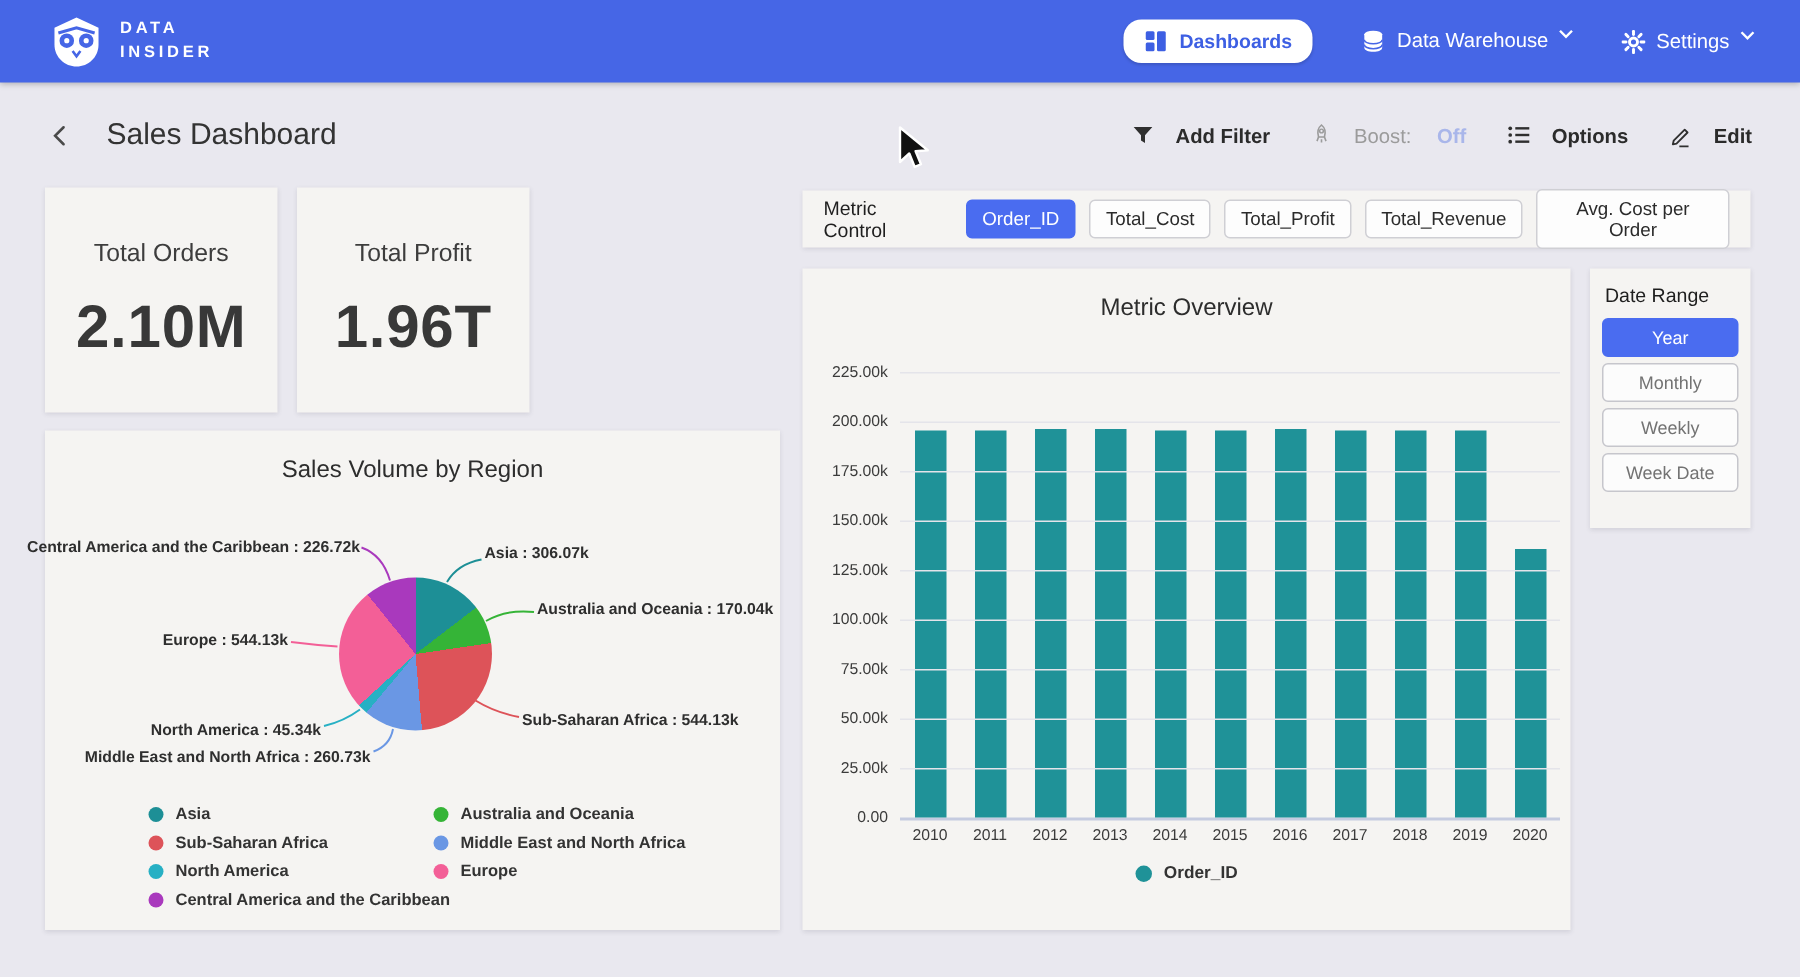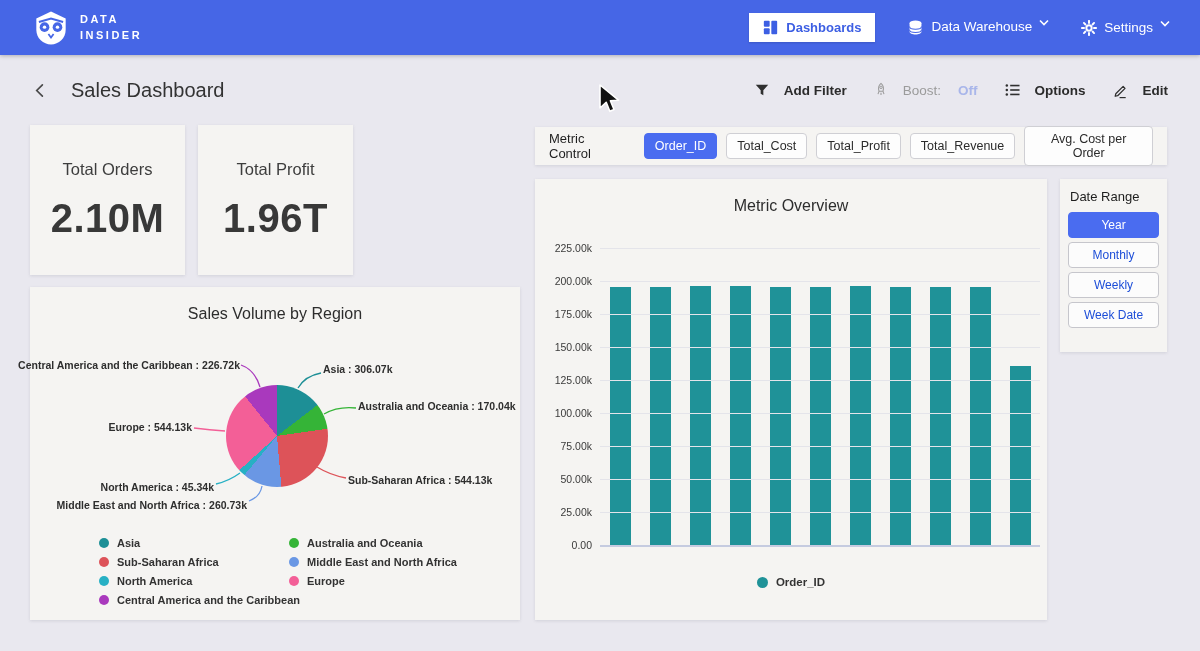--- a/index.html
+++ b/index.html
@@ -8,21 +8,21 @@
 
   
   .navbar{position:absolute;left:0;top:0;width:100%;height:55px;background:#4666e6;
     display:flex;align-items:center;justify-content:space-between;box-sizing:border-box;
     padding:0 30px 0 32px;box-shadow:0 1px 4px rgba(0,0,0,.25);}
   .brand{display:flex;align-items:center;gap:10px;cursor:pointer;}
   .brand-text span{display:block;color:#fff;font-size:11px;font-weight:700;
     letter-spacing:2.5px;line-height:1.4;}
   .nav-right{display:flex;align-items:center;gap:32px;}
   .nav-pill{display:flex;align-items:center;gap:8px;background:#fff;border:none;
-    border-radius:0;padding:7px 14px;color:#3d5fe3;font-weight:700;font-size:13px;
+    border-radius:12px;padding:7px 14px;color:#3d5fe3;font-weight:700;font-size:13px;
     font-family:inherit;cursor:pointer;box-shadow:0 1px 2px rgba(0,0,0,.15);}
   .nav-item{display:flex;gap:7px;color:#fff;font-size:13.5px;cursor:pointer;}
 
   
   .page-header{position:absolute;left:0;top:55px;width:100%;height:70px;display:flex;
     align-items:center;box-sizing:border-box;padding:0 32px;}
   .back-btn{background:none;border:none;padding:0;margin-right:22px;cursor:pointer;display:flex;}
   .page-title{font-size:20px;font-weight:500;color:#333;margin:0;}
   .header-actions{margin-left:auto;display:flex;align-items:center;gap:26px;}
   .action{display:flex;align-items:center;gap:14px;background:none;border:none;font-family:inherit;
@@ -79,21 +79,21 @@
   .xtick{flex:1;text-align:center;font-size:10.5px;color:#3b3b3b;}
   .bar-legend{position:absolute;left:0;top:397px;width:100%;display:flex;align-items:center;
     justify-content:center;gap:8px;}
   .bar-legend .dot{width:11px;height:11px;}
   .bar-legend-label{font-size:11.5px;font-weight:700;color:#333;}
 
   
   .date-card{left:1060px;top:179px;width:107px;height:173px;box-sizing:border-box;padding:8px;}
   .date-label{font-size:13px;color:#1e1e1e;margin:2px 0 8px 2px;}
   .date-btn{display:block;width:91px;height:26px;margin:0 auto 4px auto;border-radius:4px;
-    border:1px solid #c6c6cc;background:#fcfcfc;font-size:12px;color:#1d4ed8;font-family:inherit;
+    border:1px solid #c6c6cc;background:#fcfcfc;font-size:12px;color:#737373;font-family:inherit;
     cursor:pointer;}
   .date-btn.selected{background:#4a6cf0;border-color:#4a6cf0;color:#fff;}
 
   .cursor{position:absolute;left:598px;top:83px;z-index:50;pointer-events:none;}
 </style>
 </head>
 <body>
 
 <div class="screen">
 
@@ -328,20 +328,33 @@
     <div class="gridline" style="top: 264px;"></div>
         <div class="gridline" style="top: 231px;"></div>
         <div class="gridline" style="top: 198px;"></div>
         <div class="gridline" style="top: 165px;"></div>
         <div class="gridline" style="top: 132px;"></div>
         <div class="gridline" style="top: 99px;"></div>
         <div class="gridline" style="top: 66px;"></div>
         <div class="gridline" style="top: 33px;"></div>
         <div class="gridline" style="top: 0px;"></div>
       </div>
+    <div class="bar-x-axis">
+        <div class="xtick">2010</div>
+        <div class="xtick">2011</div>
+        <div class="xtick">2012</div>
+        <div class="xtick">2013</div>
+        <div class="xtick">2014</div>
+        <div class="xtick">2015</div>
+        <div class="xtick">2016</div>
+        <div class="xtick">2017</div>
+        <div class="xtick">2018</div>
+        <div class="xtick">2019</div>
+        <div class="xtick">2020</div>
+      </div>
     <div class="bar-legend">
       <span class="dot" style="background: rgb(31, 146, 152);"></span>
       <span class="bar-legend-label">Order_ID</span>
     </div>
   </section>
 
   <section class="card date-card">
     <div class="date-label">Date Range</div>
     <button class="date-btn selected">Year</button>
     <button class="date-btn">Monthly</button>

